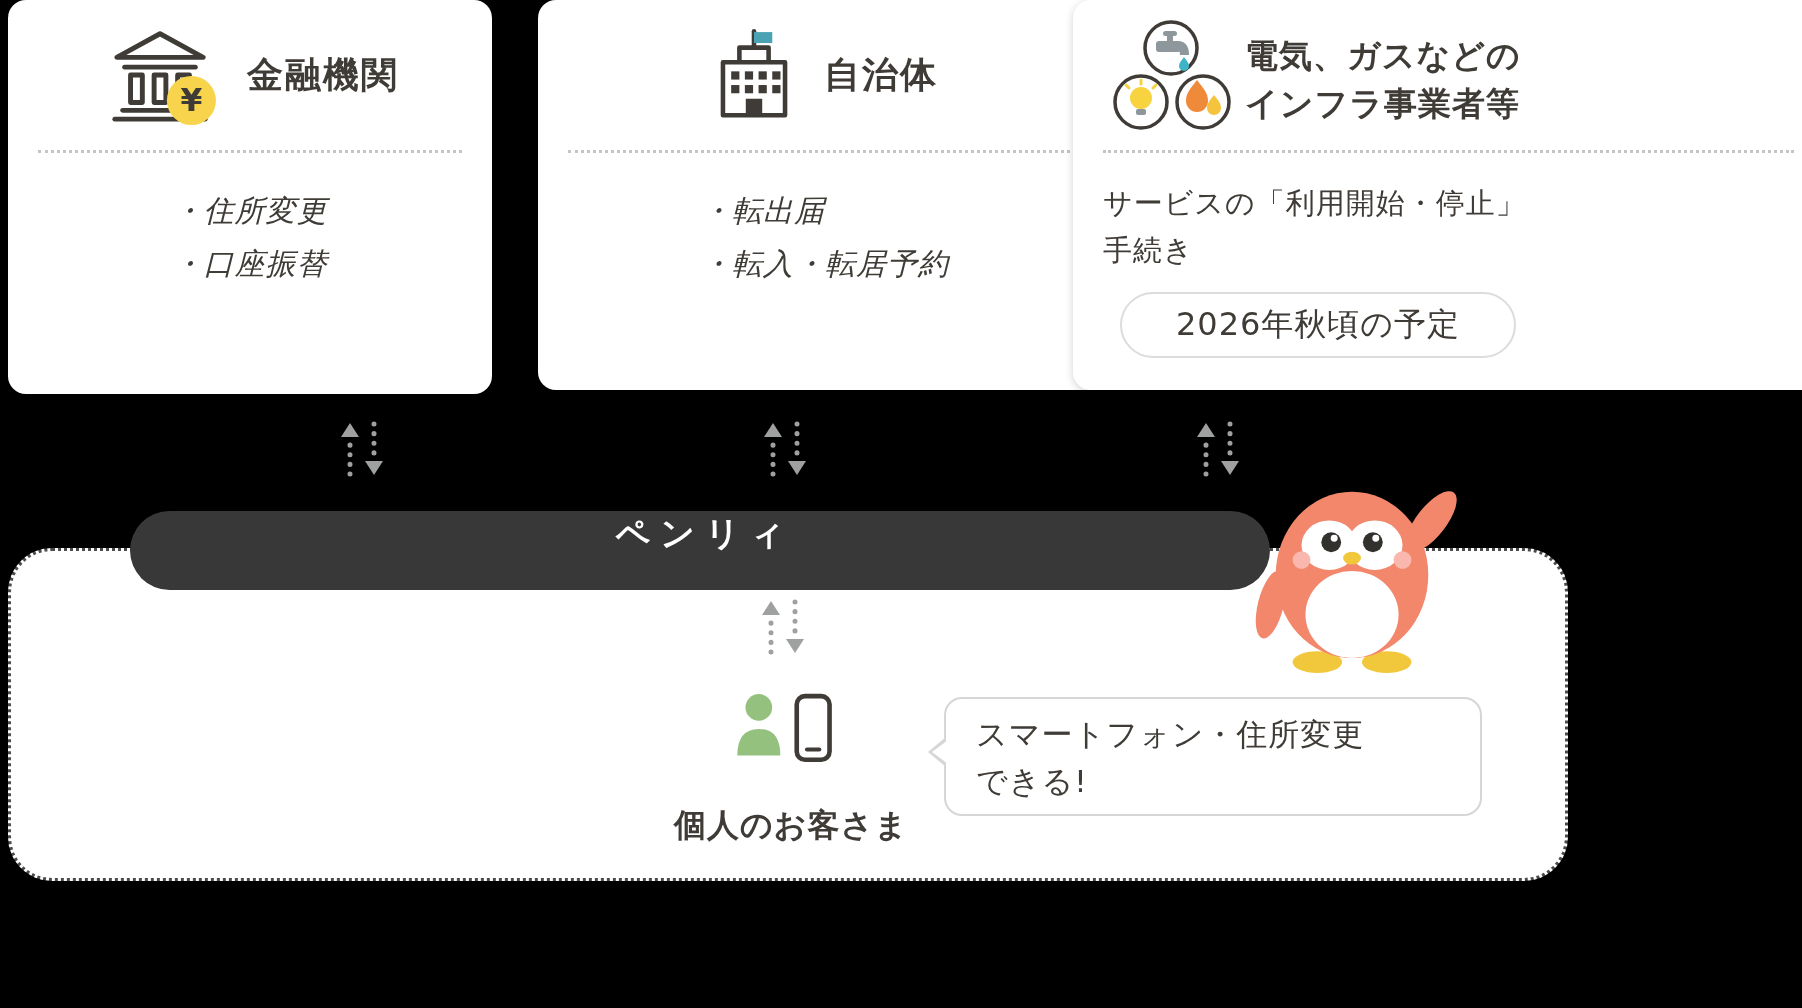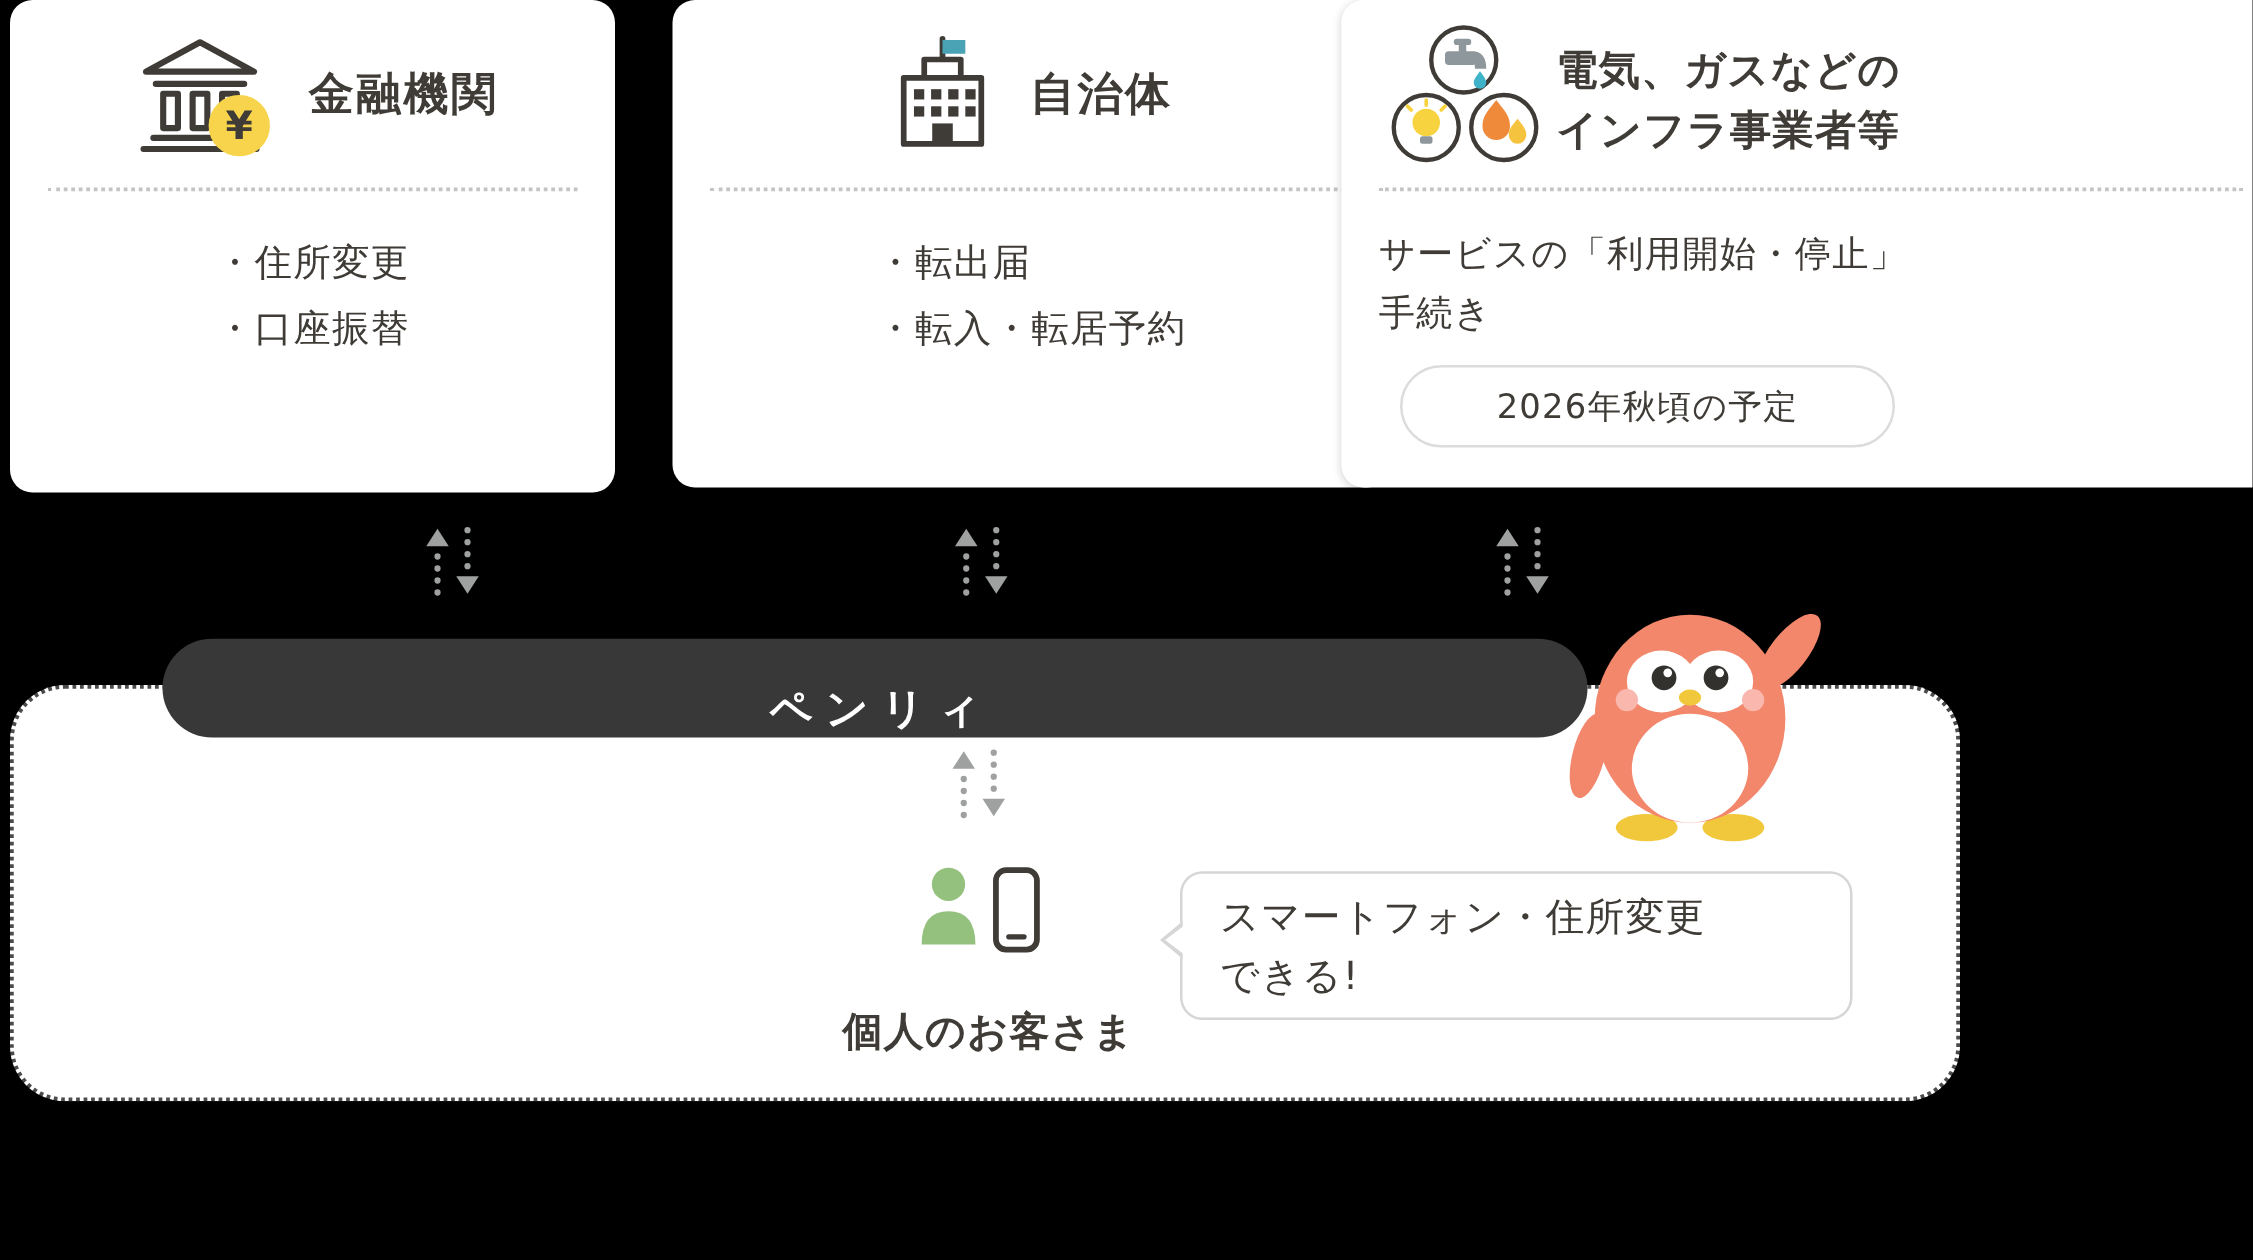--- a/index.html
+++ b/index.html
@@ -24,46 +24,46 @@
   .card-2{left:538px;width:574px;height:390px;}
   .card-3{left:1073px;width:726px;height:390px;padding-left:25px;}
 
   .card-head{position:absolute;left:0;right:0;top:0;height:150px;
     display:flex;align-items:center;justify-content:center;gap:28px;}
   .card-title{font-size:36px;font-weight:700;letter-spacing:2px;}
   .card-divider{position:absolute;left:30px;right:30px;top:150px;
     border-top:3px dotted var(--divider,#C4C4C4);}
   .card-list-wrap{position:absolute;left:0;right:0;top:184px;text-align:center;}
   .card-list{display:inline-block;text-align:left;}
-  .card-item{font-size:30px;line-height:53px;letter-spacing:1px;}
+  .card-item{font-size:30px;line-height:53px;letter-spacing:1px;font-style:italic;}
 
   
   .infra-icons{position:absolute;left:38px;top:18px;width:124px;height:116px;}
   .card3-title{position:absolute;left:172px;top:32px;font-size:33px;font-weight:700;
     line-height:48px;letter-spacing:1px;}
   .card3-desc{position:absolute;left:30px;top:180px;font-size:29px;line-height:47px;letter-spacing:1px;}
   .badge{
     position:absolute;left:47px;top:292px;width:392px;height:62px;
     border:2px solid var(--badge-border,#DCDCDC);border-radius:33px;
     display:flex;align-items:center;justify-content:center;
-    font-size:27px;letter-spacing:1px;background:#fff;
+    font-size:32px;letter-spacing:1px;background:#fff;
   }
 
   
   .updown{position:absolute;width:64px;height:58px;z-index:4;}
   .arrows-card1{left:330px;top:420px;}
   .arrows-card2{left:753px;top:420px;}
   .arrows-card3{left:1186px;top:420px;}
   .arrows-hub{left:751px;top:598px;}
 
   
   .hub-bar{
     position:absolute;left:130px;top:511px;width:1140px;height:79px;
     background:var(--hub-bar,#383838);border-radius:40px;z-index:3;
-    display:flex;align-items:flex-end;justify-content:center;
+    display:flex;align-items:flex-start;justify-content:center;
   }
   .hub-label{color:var(--hub-text,#fff);font-size:34px;font-weight:700;letter-spacing:10px;text-indent:10px;}
 
   
   .big-card{
     position:absolute;left:8px;top:548px;width:1554px;height:327px;
     background:var(--card-bg,#fff);
     border:3px dotted #4b4b4b;border-radius:44px;z-index:1;
   }
 

